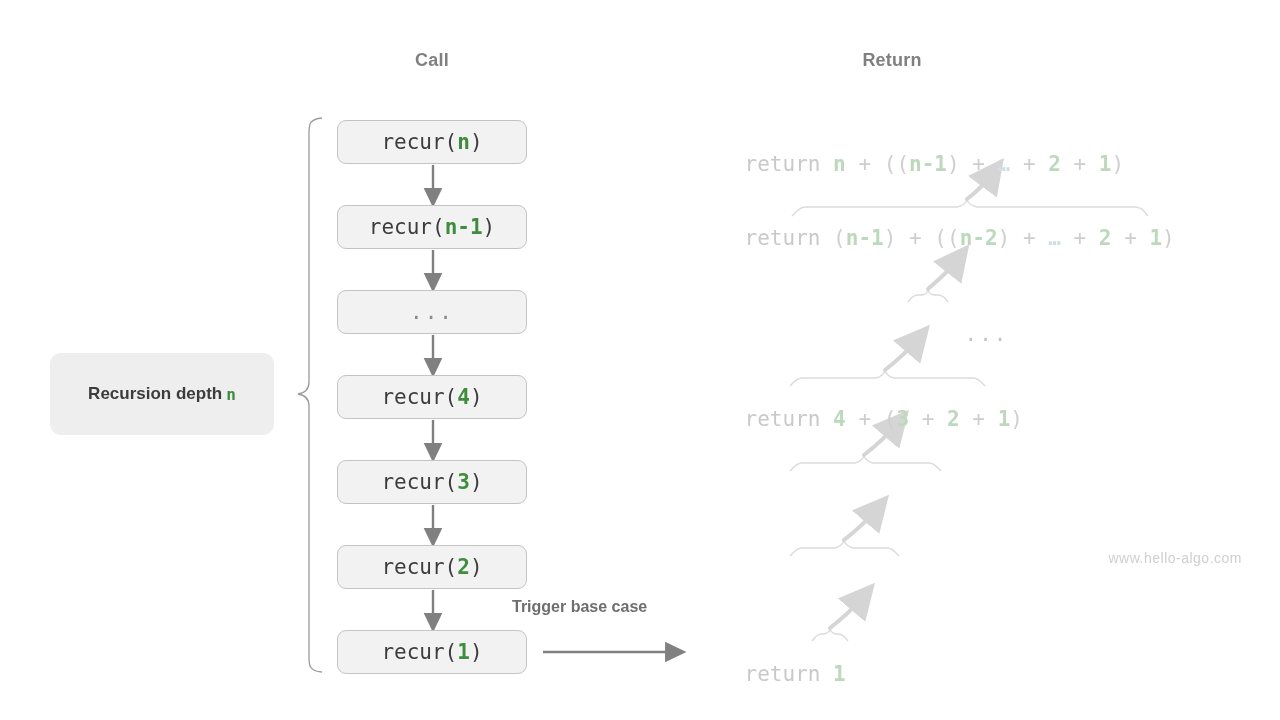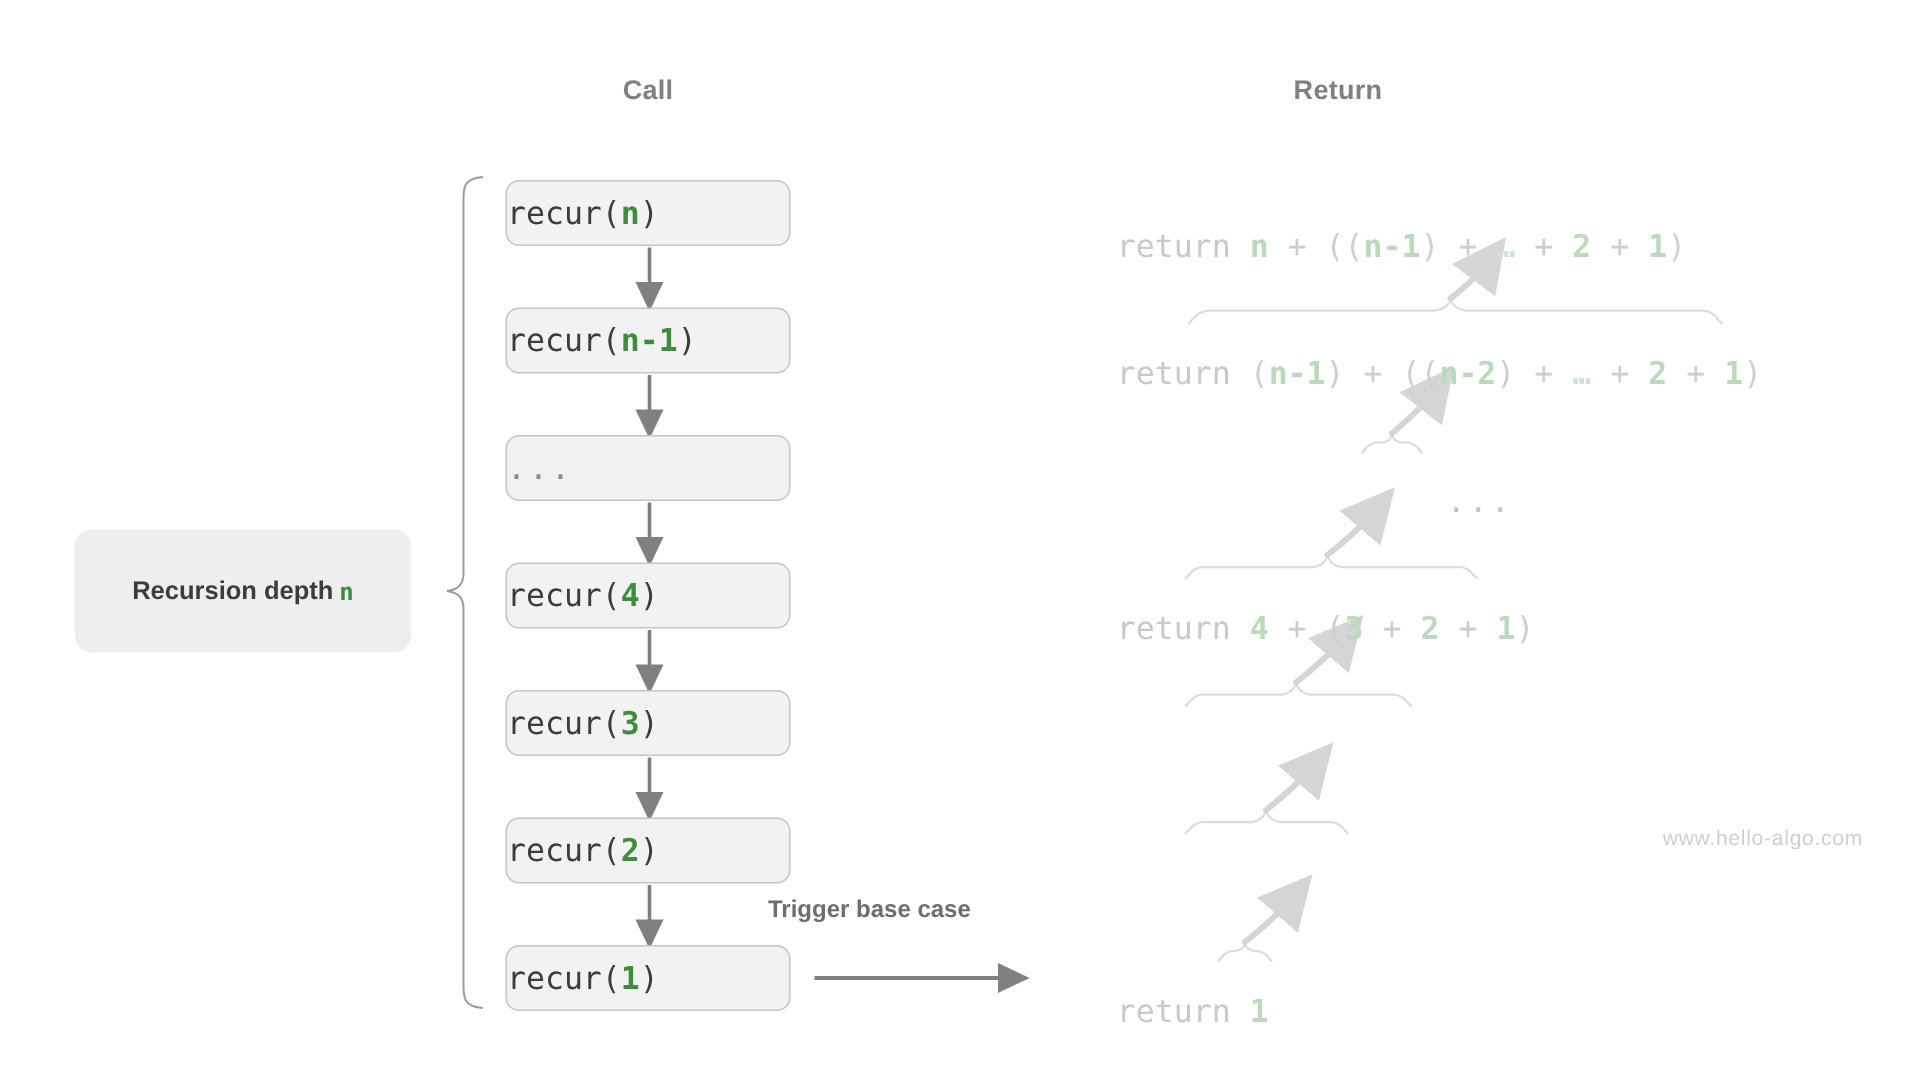--- a/index.html
+++ b/index.html
@@ -29,20 +29,21 @@
     position:absolute;
     left:337px;
     width:190px;
     height:44px;
     box-sizing:border-box;
     background:#f2f2f2;
     border:1.6px solid #c4c4c4;
     border-radius:9px;
     display:flex;
     align-items:center;
+    justify-content:center;
     font-family:"DejaVu Sans Mono", monospace;
     font-size:21px;
     color:#3c3c3c;
     letter-spacing:0px;
     white-space:pre;
   }
   .callbox .grn{color:#3f8c3f;font-weight:bold;}
   .callbox.dots{color:#8a8a8a;font-size:21px;letter-spacing:2px;}
 
   
@@ -241,21 +242,21 @@
 
   <div id="depth-box">
     <div id="depth-title">Recursion depth</div>
     <div id="depth-value">n</div>
   </div>
 
   <div class="retrow" style="top:128px">
     <span class="kw">return </span><span class="expr-0"><span class="g">n</span><span> </span><span class="op">+</span><span> </span><span class="pn">(</span><span class="pn">(</span><span class="g">n-1</span><span class="pn">)</span><span> </span><span class="op">+</span><span> </span><span class="dotsg">…</span><span> </span><span class="op">+</span><span> </span><span class="g">2</span><span> </span><span class="op">+</span><span> </span><span class="g">1</span><span class="pn">)</span></span>
   </div>
 
-  <div class="retrow" style="top:213px">
+  <div class="retrow" style="top:202px">
     <span class="kw">return </span><span class="expr-1"><span class="pn">(</span><span class="g">n-1</span><span class="pn">)</span><span> </span><span class="op">+</span><span> </span><span class="pn">(</span><span class="pn">(</span><span class="g">n-2</span><span class="pn">)</span><span> </span><span class="op">+</span><span> </span><span class="dotsg">…</span><span> </span><span class="op">+</span><span> </span><span class="g">2</span><span> </span><span class="op">+</span><span> </span><span class="g">1</span><span class="pn">)</span></span>
   </div>
 
   <div class="retdots" style="left:906px;top:298px">
     <span>...</span>
   </div>
 
   <div class="retrow" style="top:383px">
     <span class="kw">return </span><span class="expr-3"><span class="g">4</span><span> </span><span class="op">+</span><span> </span><span class="pn">(</span><span class="g">3</span><span> </span><span class="op">+</span><span> </span><span class="g">2</span><span> </span><span class="op">+</span><span> </span><span class="g">1</span><span class="pn">)</span></span>
   </div>

